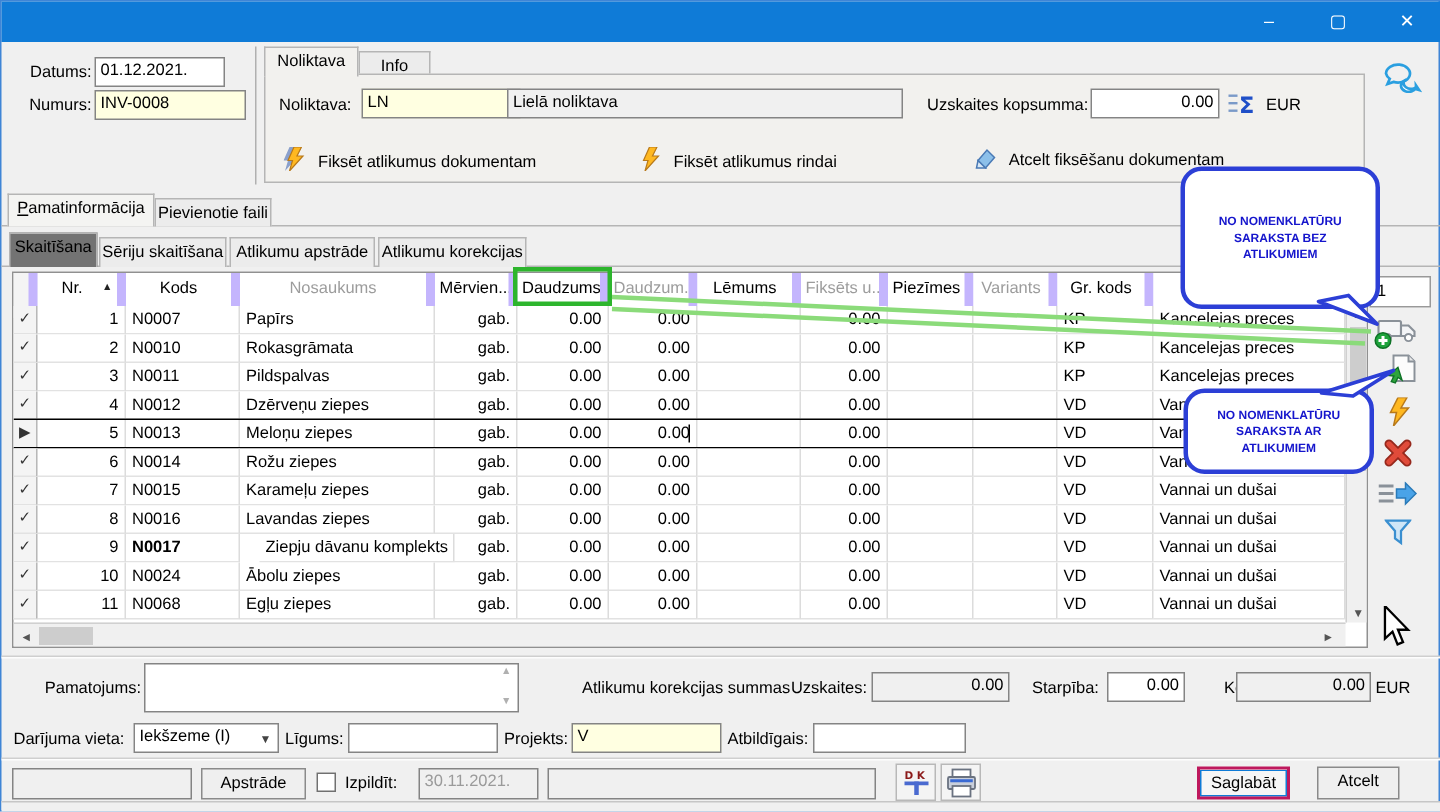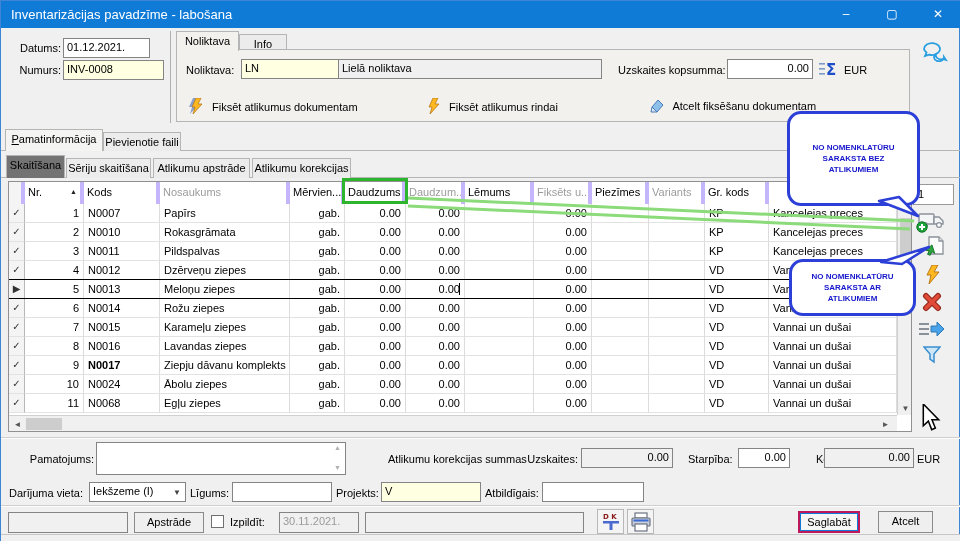--- a/index.html
+++ b/index.html
@@ -28,21 +28,21 @@
   .tabline { position:absolute; height:1px; background:#b5b5b5; }
   .fl-underline::first-letter { text-decoration:underline; }
 
   .wh-panel { position:absolute; left:175px; top:48px; width:734px; height:73px; border:1px solid #b5b5b5; background:#f2f1ee; z-index:2; }
 
   .action { position:absolute; white-space:nowrap; cursor:default; }
   .action svg { vertical-align:-3px; margin-right:5px; }
 
   
   #grid { position:absolute; left:7px; top:180px; width:904px; height:251px; border:1px solid #909090; background:#fff; overflow:hidden; }
-  .g-hcell { position:absolute; top:0; height:31px; border-right:4px solid #c4b5fd; border-bottom:1px solid #a8a8a8; padding:4px 3px 0 3px; background:#fff; white-space:nowrap; overflow:hidden; font-size:11px; }
+  .g-hcell { position:absolute; top:0; height:31px; border-right:6px solid #c4b5fd; border-bottom:1px solid #a8a8a8; padding:4px 3px 0 3px; background:#fff; white-space:nowrap; overflow:hidden; font-size:11px;text-align:center; }
   .g-hcell.mut { color:#9c9c9c; }
   .g-hcell .sort { float:right; font-size:7px; color:#222; margin-top:2px; }
   .g-row { position:absolute; left:0; width:888px; height:19px; background:#fff; }
   .g-row.cur { border-top:1px solid #000; border-bottom:1px solid #000; height:20px; }
   .g-cell { position:absolute; top:0; height:19px; line-height:18px; padding:0 4px; border-right:1px solid #dcdcdc; border-bottom:1px solid #e2e2e2; white-space:nowrap; overflow:hidden; font-size:11px; }
   .g-row.cur .g-cell { border-bottom:none; height:18px; }
   .g-cell.marker { text-align:center; padding:0; color:#333; font-size:10px; background:#f4f4f4; border-right:1px solid #b8b8b8; }
   .caret { position:absolute; left:450px; top:3px; width:1px; height:12px; background:#000; }
 
   
@@ -72,21 +72,20 @@
   .statusbar { position:absolute; left:0; top:533px; width:960px; height:7px; border-top:1px solid #c6c6c6; background:#f0f0f0; }
   .iconbtn { position:absolute; width:27px; height:25px; border:1px solid #b8b8b8; background:#f4f4f4; text-align:center; padding-top:2px; }
   .cursor { position:absolute; left:920px; top:403px; z-index:20; }
 </style>
 </head>
 <body>
 
 <div id="win">
 
   <div class="titlebar">
-    <span class="title-text">Inventarizācijas pavadzīme - labošana</span>
     <div class="win-btn wb-min">–</div>
     <div class="win-btn wb-max">▢</div>
     <div class="win-btn wb-close">✕</div>
   </div>
 
   <div class="lbl" style="left:18px;top:41px;width:42px;text-align:right;">Datums:</div>
   <div class="field" style="left:62px;top:37px;width:87px;height:20px;">01.12.2021.</div>
   <div class="lbl" style="left:18px;top:63px;width:42px;text-align:right;">Numurs:</div>
   <div class="field yellow" style="left:62px;top:59px;width:101px;height:20px;">INV-0008</div>
   <div class="vsep"></div>
@@ -278,21 +277,21 @@
           <div class="g-cell num" style="left: 525px; width: 58px;">0.00</div>
           <div class="g-cell" style="left: 583px; width: 57px;"></div>
           <div class="g-cell" style="left: 640px; width: 56px;"></div>
           <div class="g-cell" style="left: 696px; width: 64px;">VD</div>
           <div class="g-cell" style="left: 760px; width: 128px;">Vannai un dušai</div>
         </div>
         <div class="g-row" style="top: 174px;">
           <div class="g-cell marker" style="left: 0px; width: 16px;">✓</div>
           <div class="g-cell num" style="left: 16px; width: 59px;">9</div>
           <div class="g-cell" style="left: 75px; width: 76px; font-weight: bold;">N0017</div>
-          <div class="g-cell" style="left: 151px; width: 130px; text-align: right;">Ziepju dāvanu komplekts</div>
+          <div class="g-cell" style="left: 164px; width: 130px; text-align: right;">Ziepju dāvanu komplekts</div>
           <div class="g-cell num" style="left: 281px; width: 55px;">gab.</div>
           <div class="g-cell num" style="left: 336px; width: 61px;">0.00</div>
           <div class="g-cell num" style="left: 397px; width: 59px;">0.00</div>
           <div class="g-cell" style="left: 456px; width: 69px;"></div>
           <div class="g-cell num" style="left: 525px; width: 58px;">0.00</div>
           <div class="g-cell" style="left: 583px; width: 57px;"></div>
           <div class="g-cell" style="left: 640px; width: 56px;"></div>
           <div class="g-cell" style="left: 696px; width: 64px;">VD</div>
           <div class="g-cell" style="left: 760px; width: 128px;">Vannai un dušai</div>
         </div>

